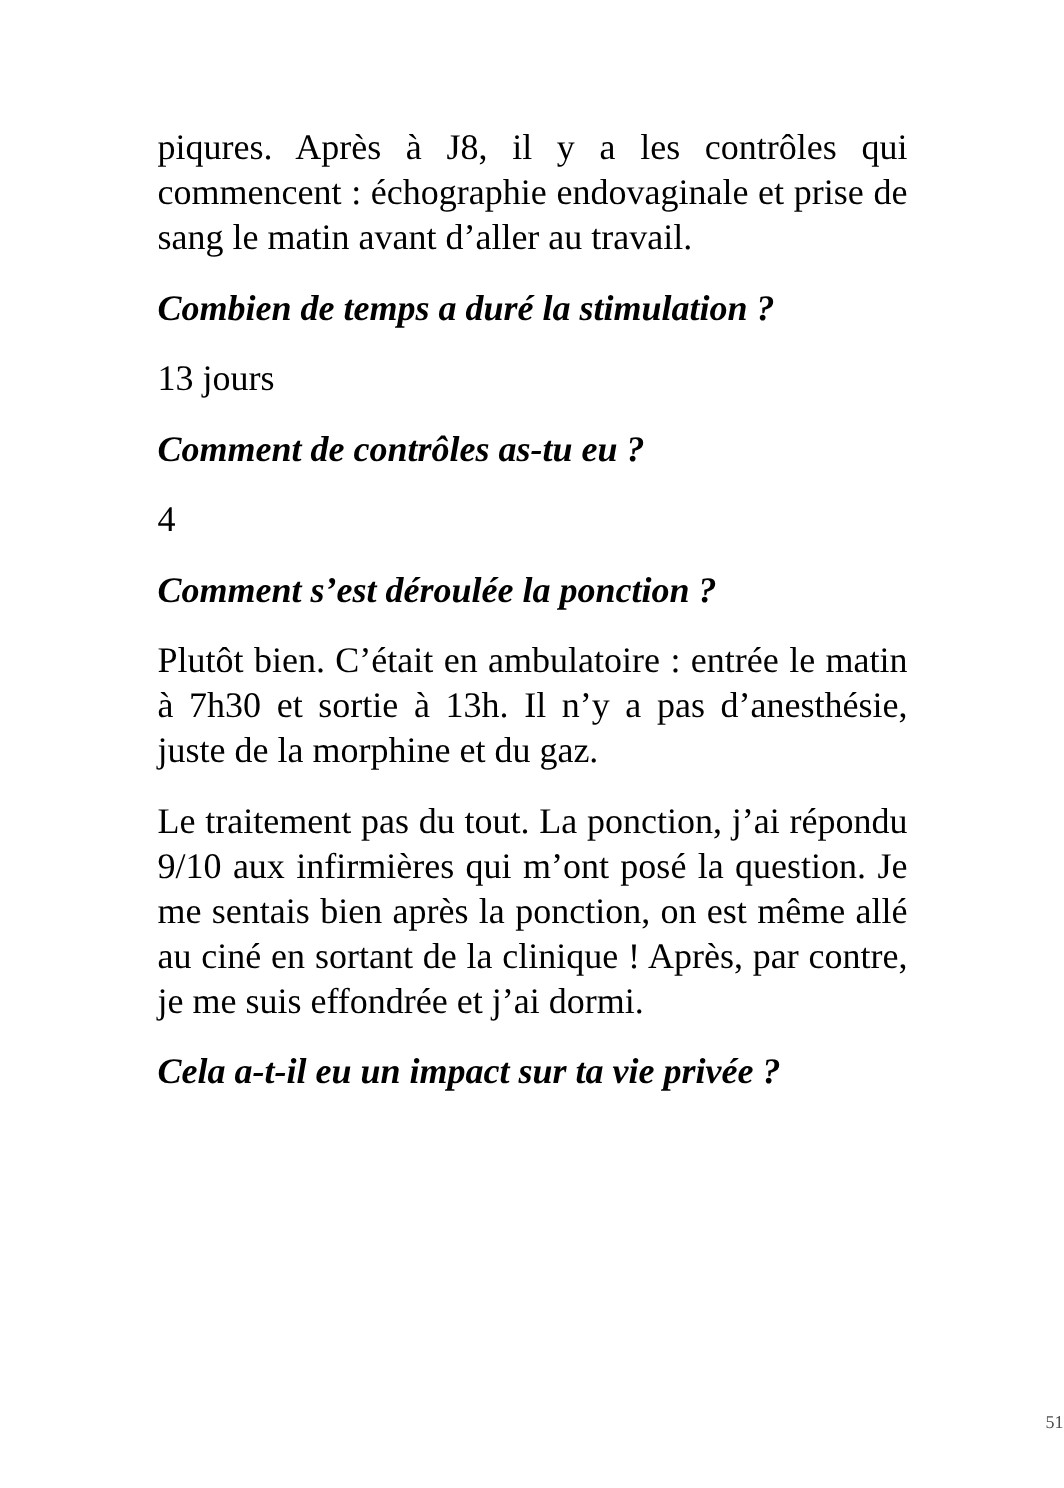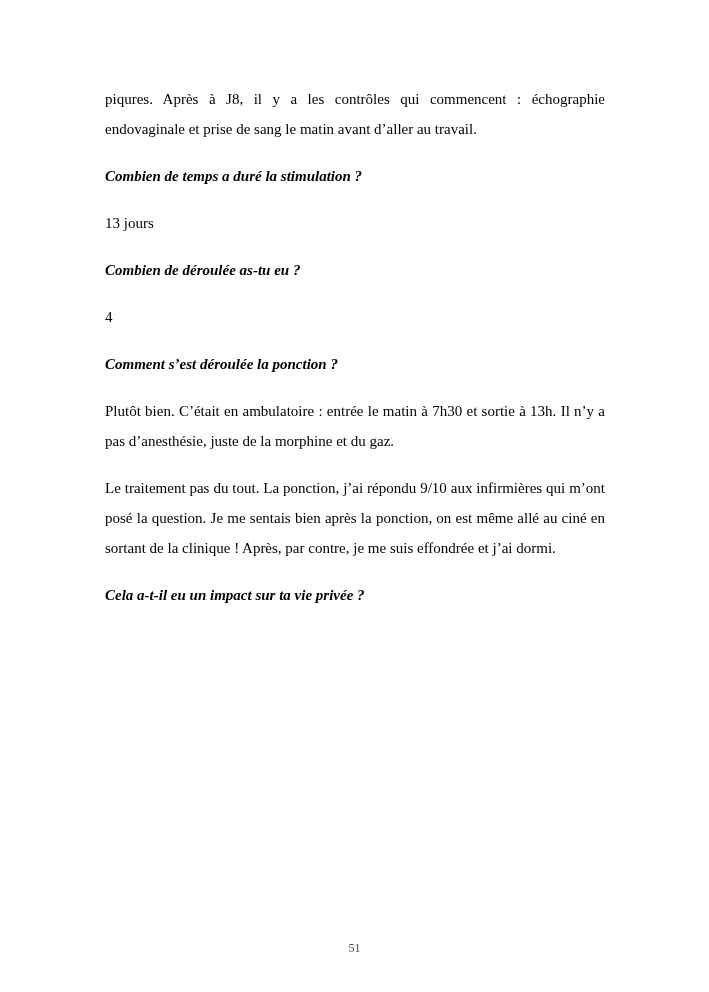--- a/index.html
+++ b/index.html
@@ -16,57 +16,57 @@
     overflow: hidden;
   }
   .page {
     position: absolute;
     left: 105px;
     top: 84px;
     width: 500px;
   }
   .page p {
     margin: 0 0 17px 0;
-    font-size: 15px;
+    font-size: 24px;
     line-height: 30px;
   }
   .answer {
     text-align: justify;
     font-weight: normal;
     font-style: normal;
   }
   .question {
     text-align: justify;
     font-weight: bold;
     font-style: italic;
     font-family: Liberation Serif, serif;
   }
   .page-number {
     position: absolute;
     left: 0;
     right: 0;
     top: 941px;
-    text-align: center;
+    text-align: right;
     font-size: 12px;
     line-height: 14px;
     color: #4d4d4d;
     font-family: "Liberation Serif", serif;
   }
 </style>
 </head>
 <body>
 
 <div class="page">
   <p class="answer">piqures. Après à J8, il y a les contrôles qui commencent : échographie endovaginale et prise de sang le matin avant d’aller au travail.</p>
 
   <p class="question">Combien de temps a duré la stimulation ?</p>
 
   <p class="answer">13 jours</p>
 
-  <p class="question">Combien de déroulée as-tu eu ?</p>
+  <p class="question">Comment de contrôles as-tu eu ?</p>
 
   <p class="answer">4</p>
 
   <p class="question">Comment s’est déroulée la ponction ?</p>
 
   <p class="answer">Plutôt bien. C’était en ambulatoire : entrée le matin à 7h30 et sortie à 13h. Il n’y a pas d’anesthésie, juste de la morphine et du gaz.</p>
 
 
   <p class="answer">Le traitement pas du tout. La ponction, j’ai répondu 9/10 aux infirmières qui m’ont posé la question. Je me sentais bien après la ponction, on est même allé au ciné en sortant de la clinique ! Après, par contre, je me suis effondrée et j’ai dormi.</p>
 

